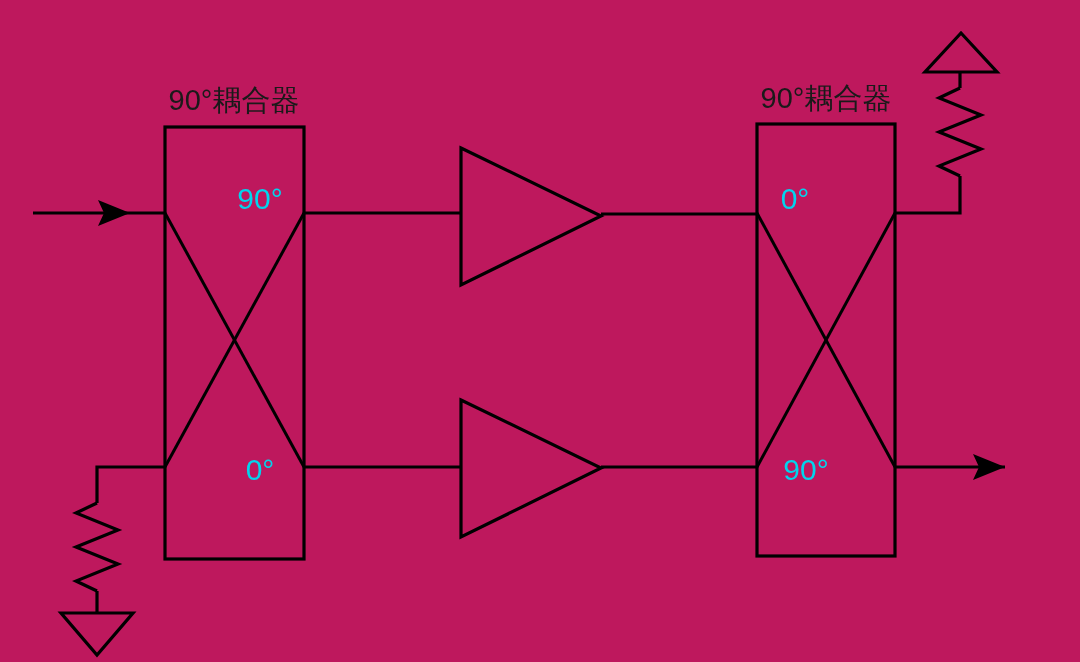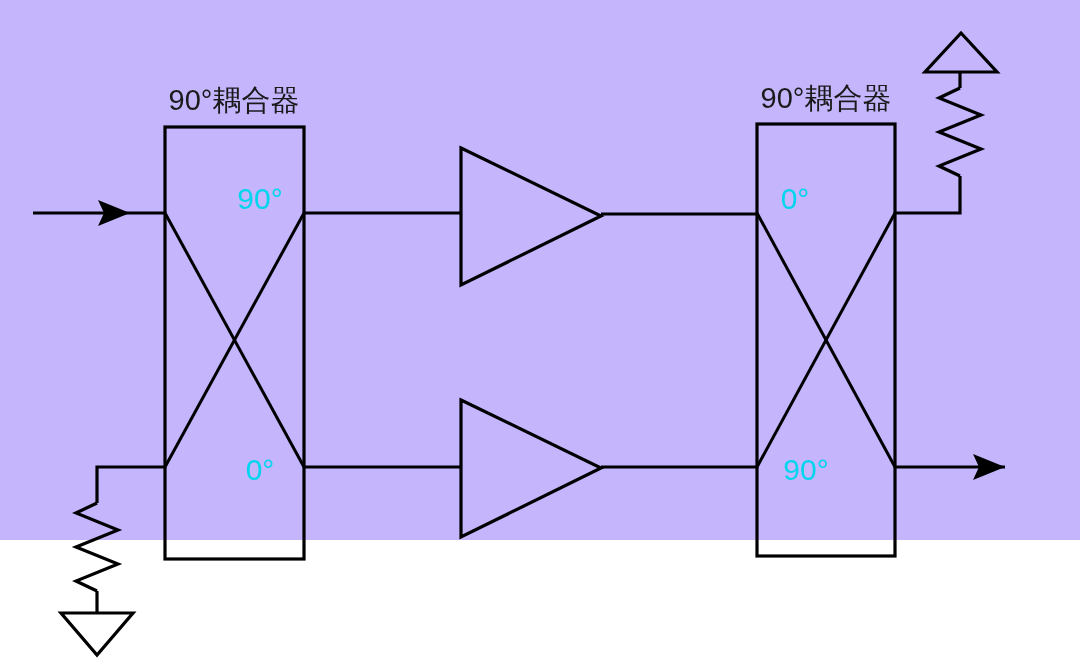--- a/index.html
+++ b/index.html
@@ -9,22 +9,22 @@
   }
   body {
     width: 1080px;
     height: 662px;
     font-family: "Liberation Sans", "DejaVu Sans", sans-serif;
     overflow: hidden;
   }
   #diagram-root {
     position: relative;
     width: 1080px;
-    height: 540px;
-    background: #c4b5fd;
+    height: 662px;
+    background: #be185d;
   }
   svg#schematic {
     display: block;
     width: 1080px;
     height: 662px;
   }
   .wire {
     stroke: #000000;
     stroke-width: 3.2;
     fill: none;

